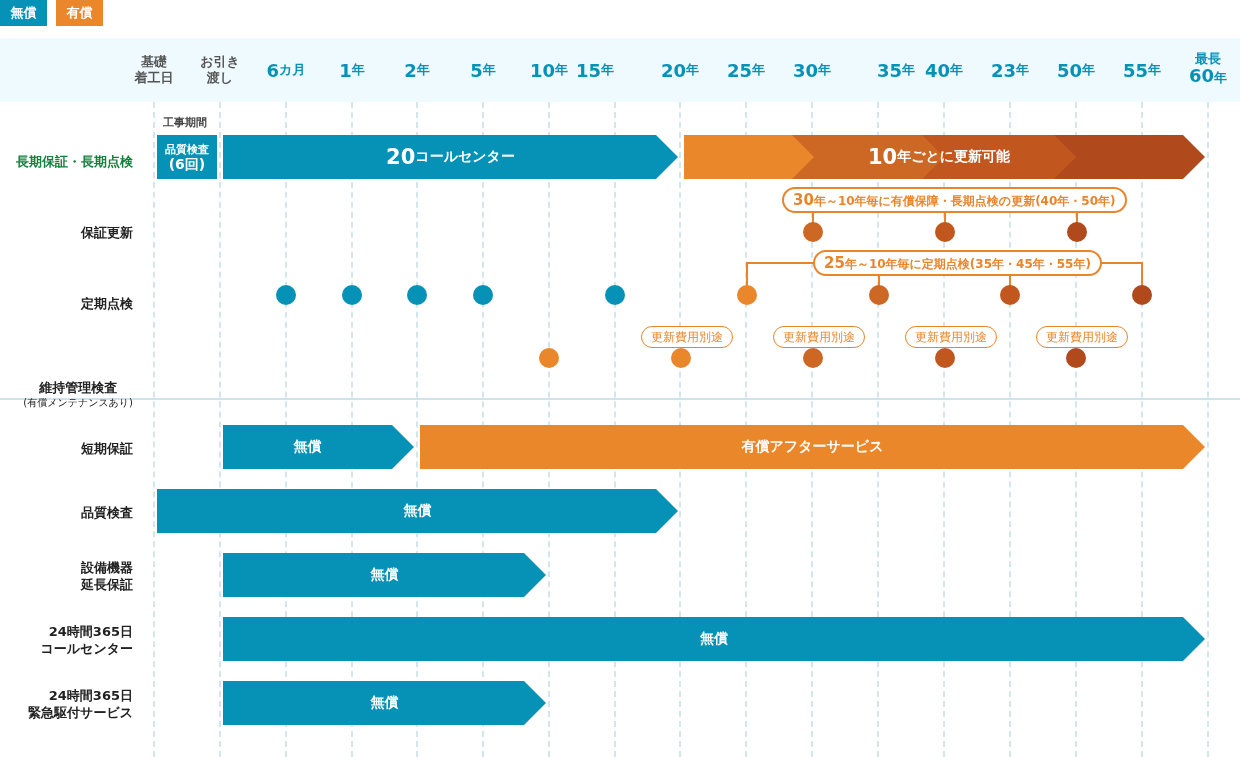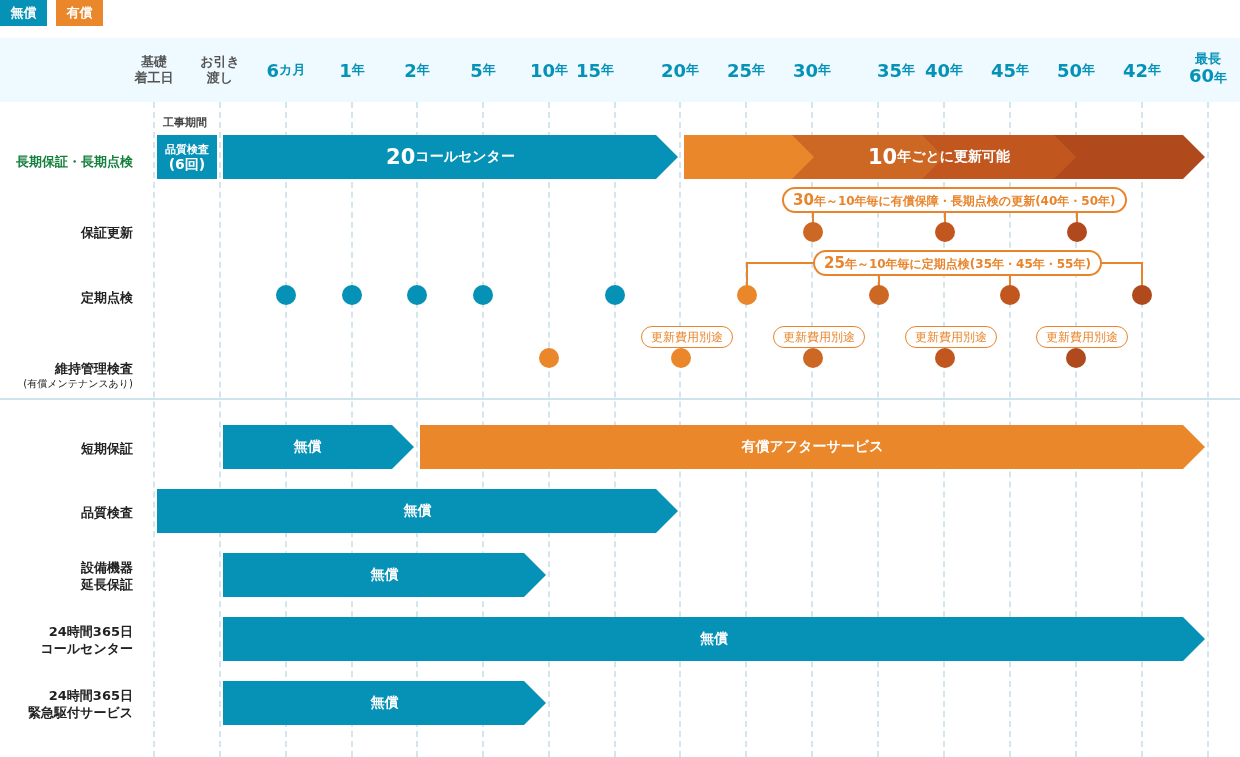--- a/index.html
+++ b/index.html
@@ -87,29 +87,29 @@
     </div>
     <div class="col-head" style="left: 896px;">
       <span>35</span>
       <span class="unit">年</span>
     </div>
     <div class="col-head" style="left: 944px;">
       <span>40</span>
       <span class="unit">年</span>
     </div>
     <div class="col-head" style="left: 1010px;">
-      <span>45</span>
+      <span>23</span>
       <span class="unit">年</span>
     </div>
     <div class="col-head" style="left: 1076px;">
       <span>50</span>
       <span class="unit">年</span>
     </div>
     <div class="col-head" style="left: 1142px;">
-      <span>42</span>
+      <span>55</span>
       <span class="unit">年</span>
     </div>
     <div class="col-head max" style="left: 1208px;">
       <span class="top">最長</span>
       <span><span>60</span><span class="unit">年</span></span>
     </div>
   </div>
 <div id="grid">
     <div class="grid-line" style="left: 153px;"></div>
     <div class="grid-line" style="left: 219px;"></div>
@@ -126,22 +126,22 @@
     <div class="grid-line" style="left: 943px;"></div>
     <div class="grid-line" style="left: 1009px;"></div>
     <div class="grid-line" style="left: 1075px;"></div>
     <div class="grid-line" style="left: 1141px;"></div>
     <div class="grid-line" style="left: 1207px;"></div>
   </div>
 <div class="divider"></div>
 
 <div class="row-label blue" style="top:153px;">長期保証・長期点検</div>
 <div class="row-label" style="top:224px;">保証更新</div>
-<div class="row-label" style="top:289px;">定期点検</div>
-<div class="row-label" style="top:343px;">
+<div class="row-label" style="top:295px;">定期点検</div>
+<div class="row-label" style="top:362px;text-align:center;">
   <span>維持管理検査</span>
   <span class="sub">(有償メンテナンスあり)</span>
 </div>
 <div class="row-label" style="top:440px;">短期保証</div>
 <div class="row-label" style="top:504px;">品質検査</div>
 <div class="row-label" style="top:559px;">設備機器
 延長保証</div>
 <div class="row-label" style="top:623px;">24時間365日
 コールセンター</div>
 <div class="row-label" style="top:687px;">24時間365日

